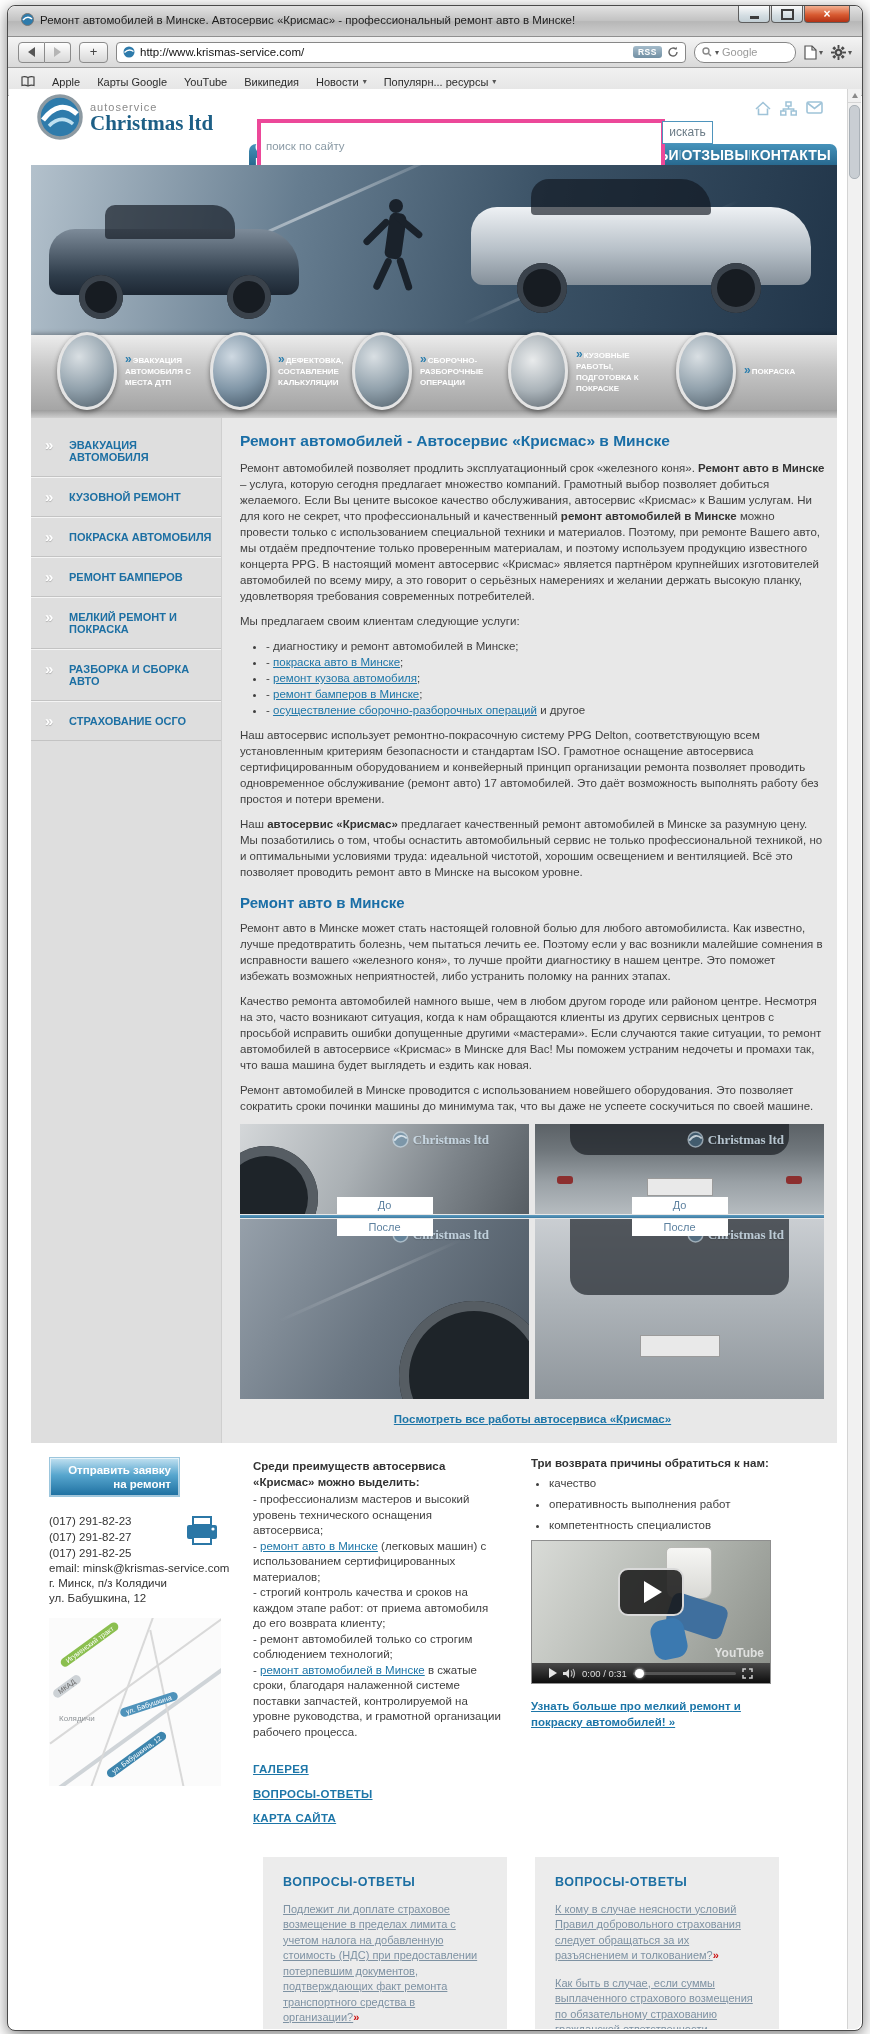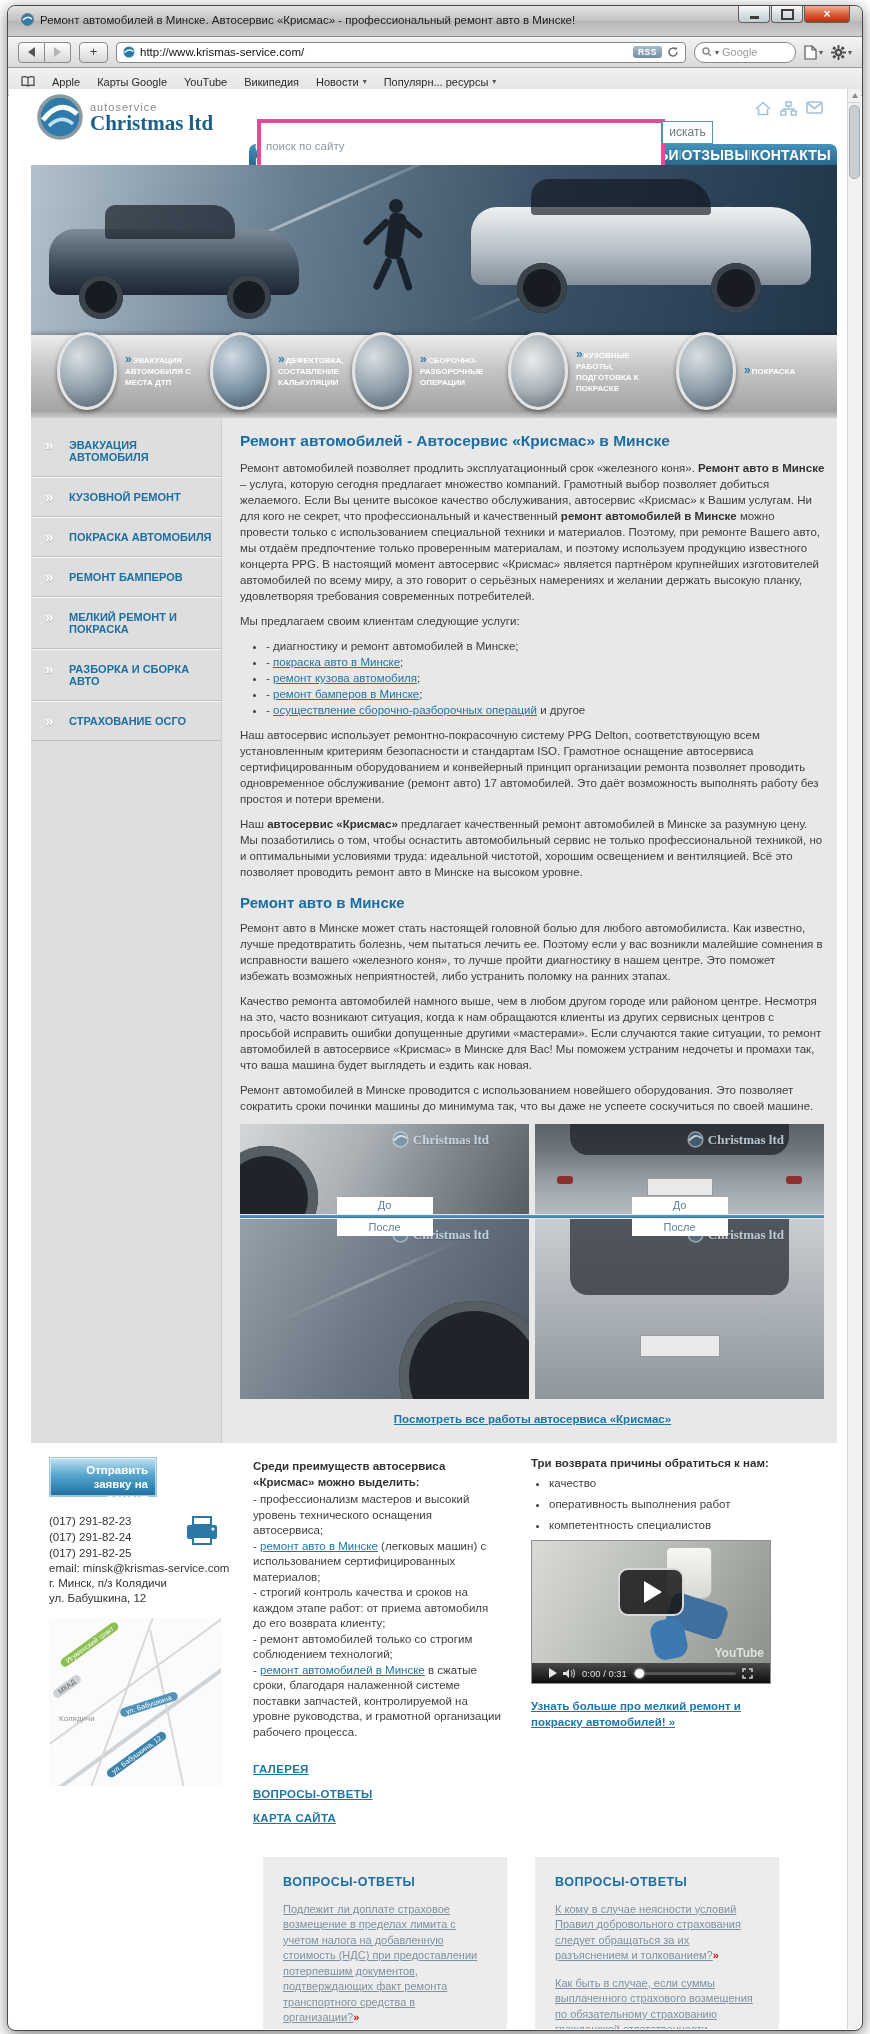--- a/index.html
+++ b/index.html
@@ -109,21 +109,21 @@
   .ph-c{background:linear-gradient(120deg,#96a0aa 0%,#6a7682 50%,#49545f 100%);}
   .ph-d{background:linear-gradient(#caced2 0%,#aeb4b9 45%,#8f969c 100%);}
   .wheel{position:absolute;border-radius:50%;background:#1e2429;box-shadow:inset 0 0 0 10px #565d63;}
   .winband{position:absolute;left:12%;right:12%;top:0;height:34%;background:rgba(25,30,36,.7);border-radius:0 0 18px 18px;}
   .plate{position:absolute;left:50%;transform:translateX(-50%);width:64px;height:16px;background:#e9e9e9;border:1px solid #9b9b9b;}
   .tl{position:absolute;width:16px;height:8px;background:#8c2f2f;border-radius:3px;}
   .works-link{display:block;text-align:center;margin:14px 0 6px;font-size:11.5px;font-weight:bold;color:#1d76a8;text-decoration:underline;}
   
   .bottom-sec{position:relative;background:#fff;padding:16px 0 28px;}
   .bs-left{position:absolute;left:18px;top:14px;width:182px;}
-  .request-btn{width:108px;height:40px;background:linear-gradient(#c2e1f1,#57a6ce 45%,#1d6fa0);border:1px solid #9cc6dd;box-shadow:inset 0 0 0 1px rgba(255,255,255,.6);color:#fff;font-weight:bold;font-size:11.5px;text-align:right;padding:5px 8px 0 14px;line-height:14px;box-sizing:border-box;}
+  .request-btn{width:131px;height:40px;background:linear-gradient(#c2e1f1,#57a6ce 45%,#1d6fa0);border:1px solid #9cc6dd;box-shadow:inset 0 0 0 1px rgba(255,255,255,.6);color:#fff;font-weight:bold;font-size:11.5px;text-align:right;padding:5px 8px 0 14px;line-height:14px;box-sizing:border-box;}
   .phones{margin-top:16px;font-size:11.5px;color:#333;line-height:16px;position:relative;}
   .fax-ic{position:absolute;right:12px;top:2px;}
   .c-line{font-size:11.5px;color:#333;line-height:15px;}
   .map{margin-top:12px;position:relative;width:172px;height:168px;background:#fbfbfb;overflow:hidden;}
   .m-line{position:absolute;background:#d9d9d9;}
   .m-pill{position:absolute;font-size:7px;color:#fff;padding:1px 6px;border-radius:6px;white-space:nowrap;}
   .m-green{background:#8bbf4f;transform:rotate(-36deg);}
   .m-gray{background:#cdd2d6;color:#666;transform:rotate(-36deg);}
   .m-blue1{background:#4f93bb;transform:rotate(-18deg);}
   .m-blue2{background:#3d85ad;transform:rotate(-36deg);}
@@ -460,21 +460,21 @@
           </div>
           <a class="works-link">Посмотреть все работы автосервиса «Крисмас»</a>
         </div>
       </div>
 
       <div class="bottom-sec">
         <div class="bs-left">
           <div class="request-btn">Отправить заявку на ремонт</div>
           <div class="phones">
             <div>(017) 291-82-23</div>
-            <div>(017) 291-82-24</div>
+            <div>(017) 291-82-27</div>
             <div>(017) 291-82-25</div>
             <svg class="fax-ic" width="34" height="30" viewBox="0 0 34 30">
                 <g fill="#2b77a6">
                   <rect x="2" y="10" width="30" height="14" rx="2"></rect>
                   <rect x="8" y="2" width="18" height="8" fill="#fff" stroke="#2b77a6" stroke-width="2"></rect>
                   <rect x="8" y="22" width="18" height="7" fill="#fff" stroke="#2b77a6" stroke-width="2"></rect>
                   <circle cx="28" cy="14" r="1.6" fill="#fff"></circle>
                 </g>
               </svg>
           </div>

